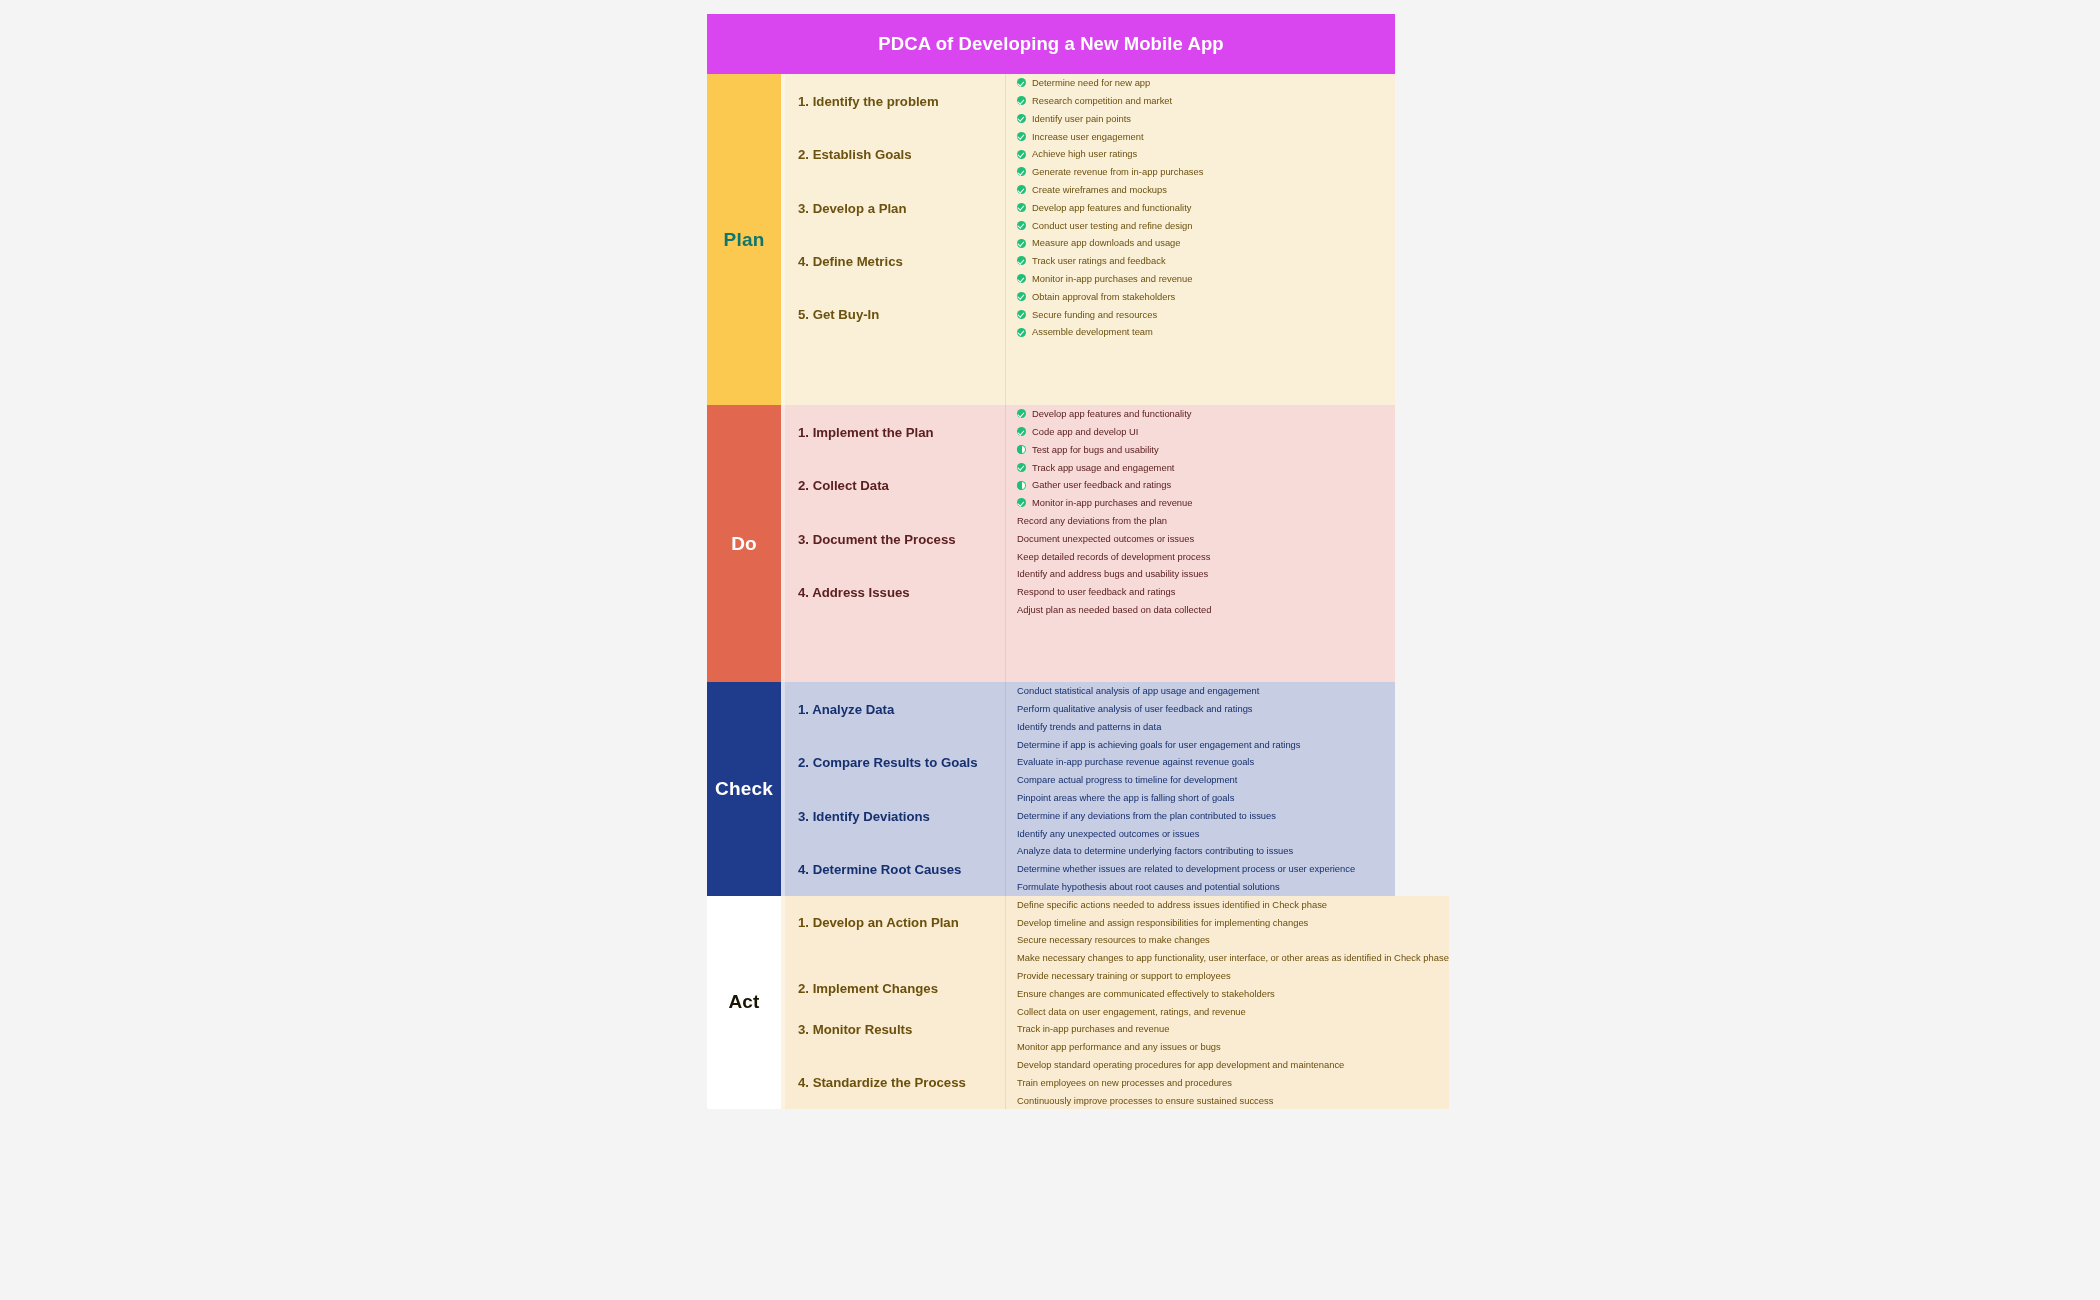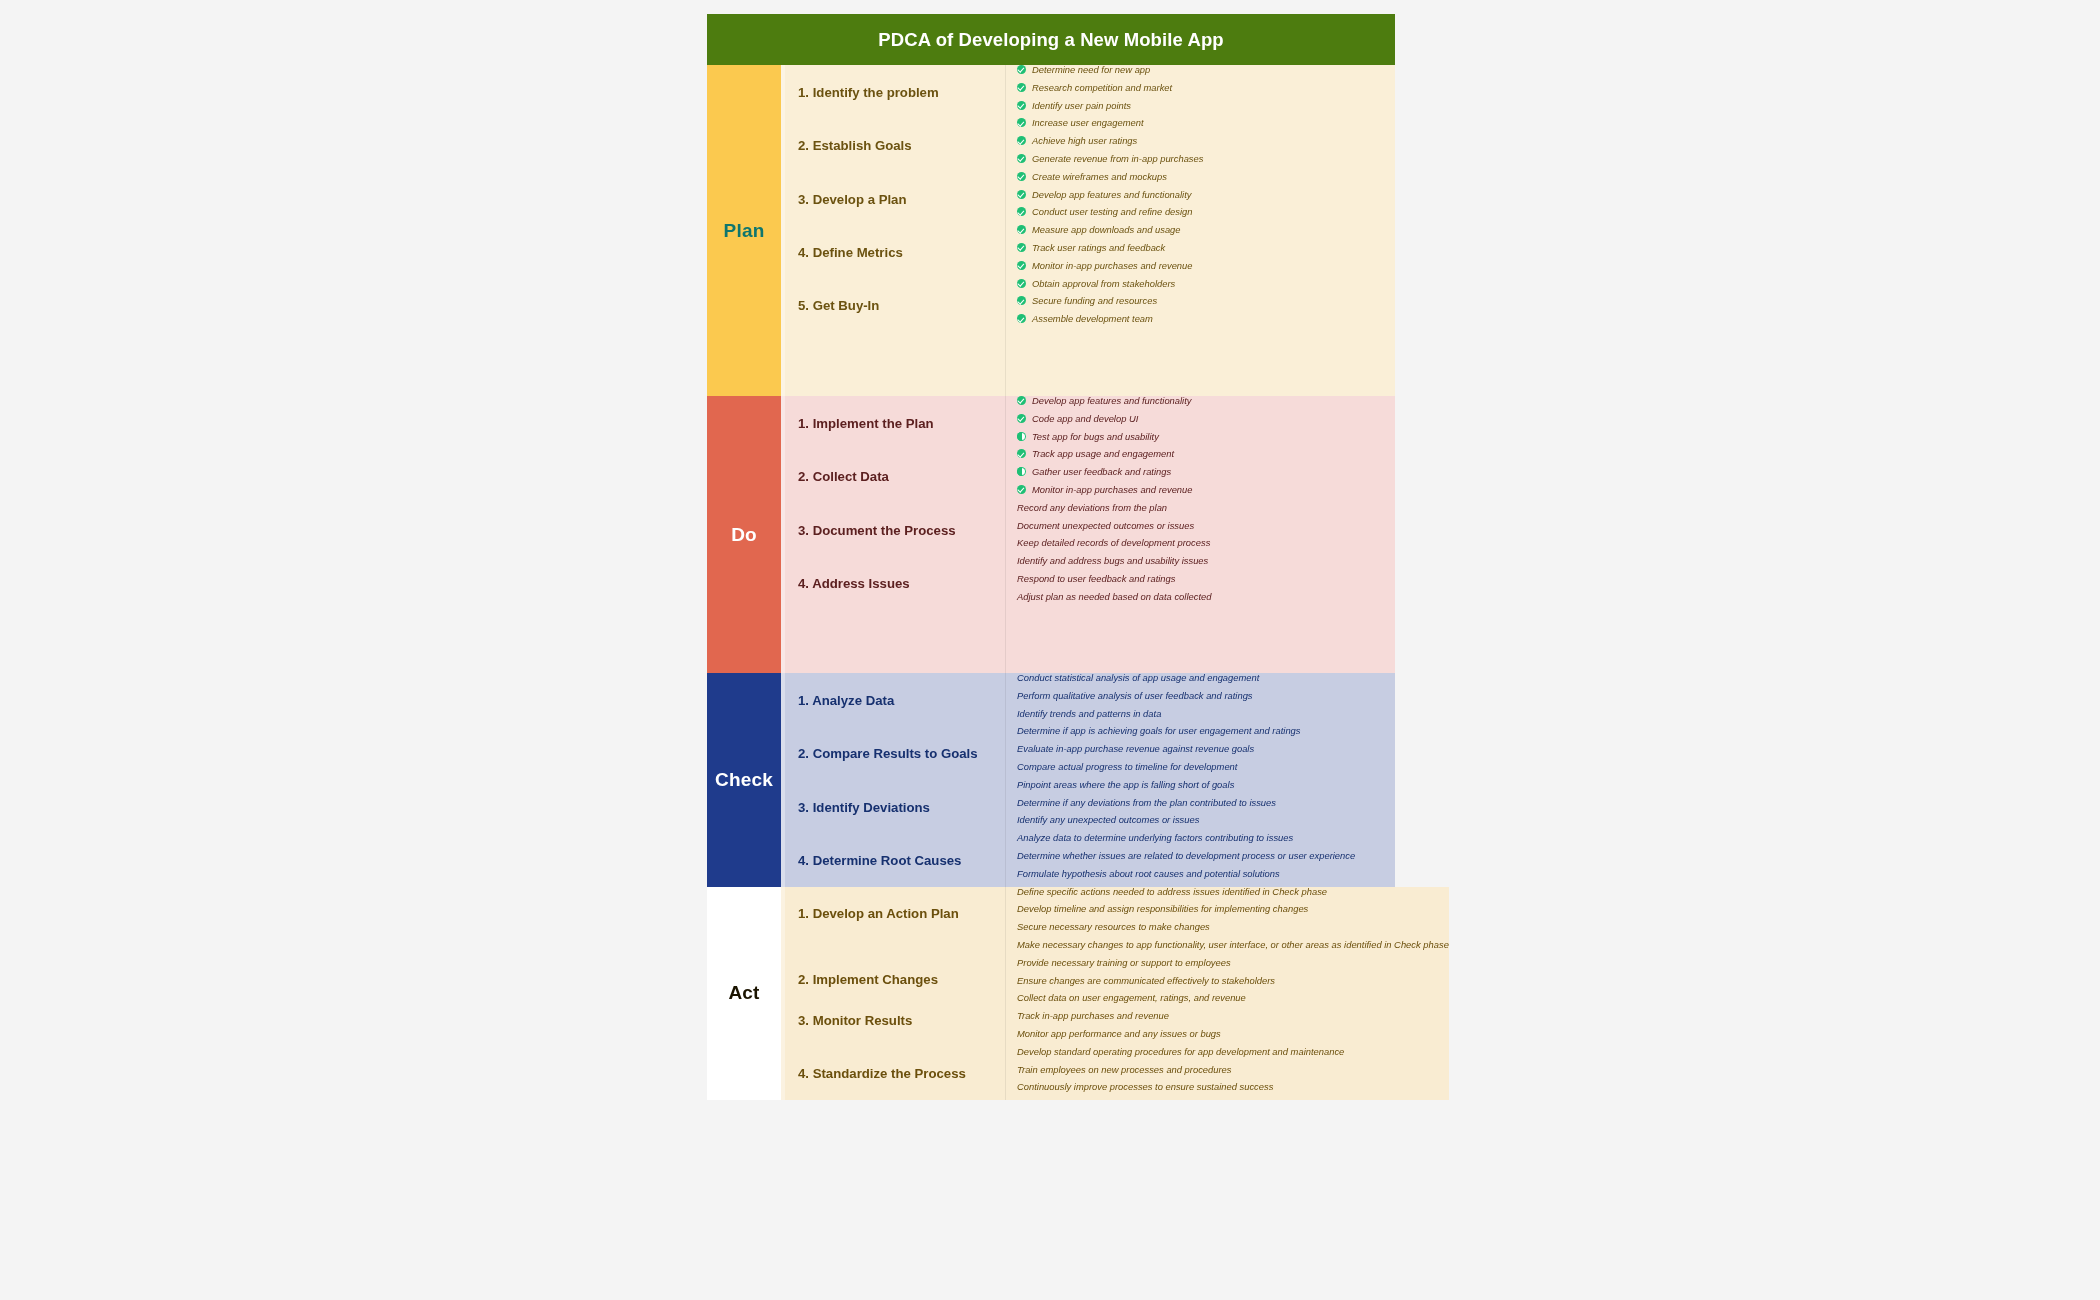--- a/index.html
+++ b/index.html
@@ -18,22 +18,22 @@
   #board {
     position: absolute;
     left: 707px;
     top: 14px;
     width: 688px;
     background: #f7f0de;
   }
 
   
   .title-bar {
-    height: 51px;
-    background: #4d7c0f;
+    height: 60px;
+    background: #d946ef;
     display: flex;
     align-items: center;
     justify-content: center;
   }
   .title-text {
     color: #ffffff;
     font-size: 18.5px;
     font-weight: bold;
     letter-spacing: 0.1px;
     white-space: nowrap;
@@ -93,24 +93,24 @@
     left: 13px;
     font-size: 13.2px;
     font-weight: bold;
     white-space: nowrap;
     transform: translateY(-50%);
   }
 
   
   .bullet-row {
     display: flex;
+    align-items: center;
     height: 17.8px;
     padding-left: 11px;
     box-sizing: border-box;
-    font-style: italic;
   }
   .bullet-icon {
     width: 9px;
     height: 9px;
     flex: 0 0 9px;
     margin-right: 6px;
     border-radius: 50%;
     position: relative;
   }
   .bullet-icon.none {

